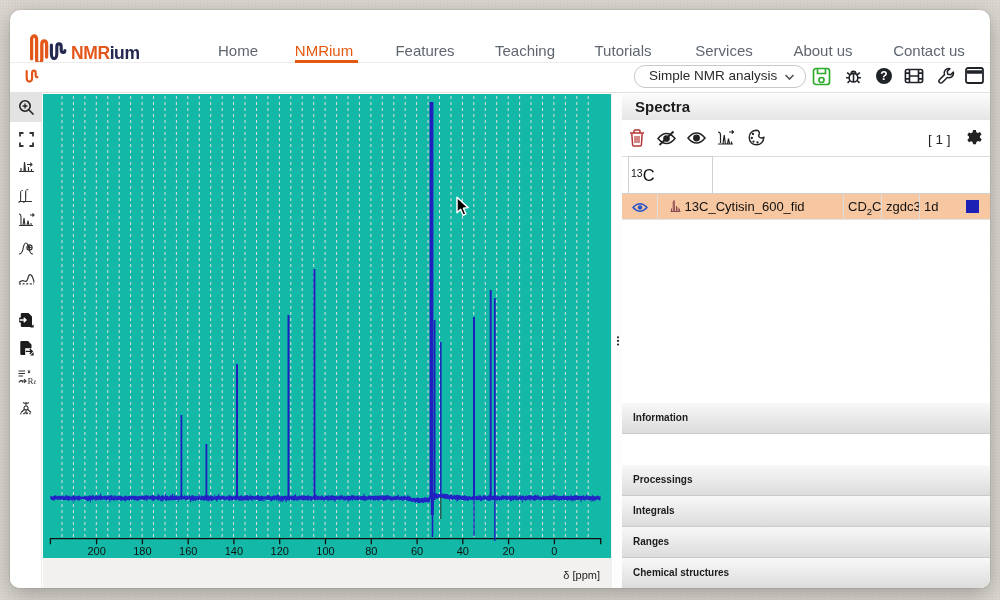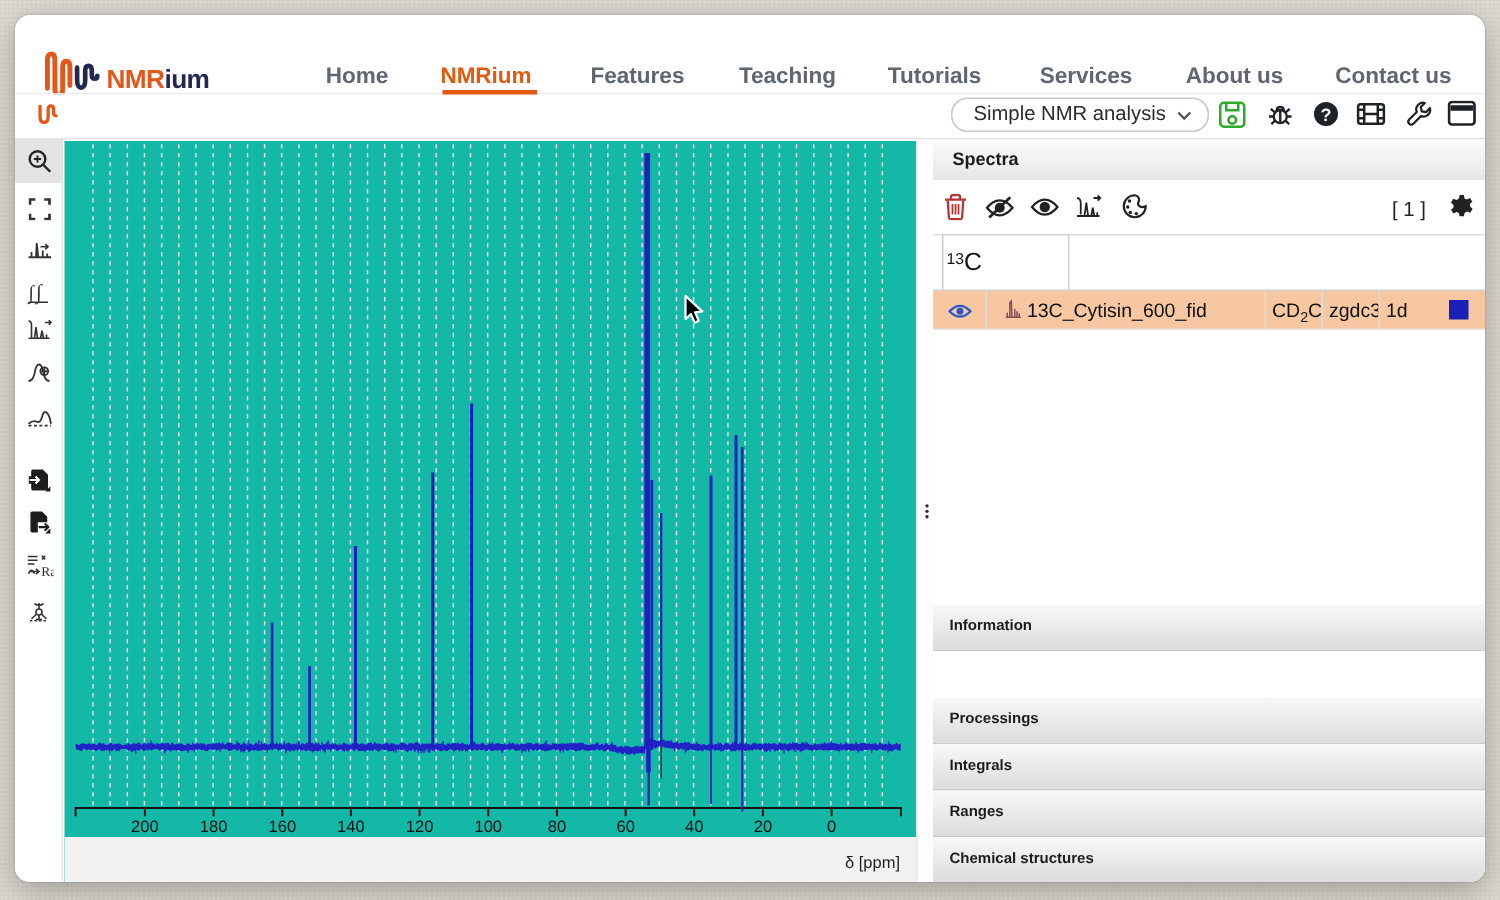--- a/index.html
+++ b/index.html
@@ -12,21 +12,21 @@
 }
 .window {
   position:absolute; left:10px; top:10px; width:980px; height:578px;
   background:#fff; border-radius:10px;
   box-shadow:0 6px 22px rgba(0,0,0,.28), 0 0 0 1px rgba(0,0,0,.05);
   overflow:hidden;
 }
 
 .nav { position:absolute; left:0; top:0; width:100%; height:53px; background:#fff;margin-top:15px; }
 .logo { position:absolute; }
-.navitem { position:absolute; top:17px; transform:translateX(-50%); font-size:15px; font-weight:700; color:#5f6670; white-space:nowrap; }
+.navitem { position:absolute; top:17px; transform:translateX(-50%); font-size:15px; font-weight:400; color:#5f6670; white-space:nowrap; }
 .navitem.active { color:#e2590f; }
 .nav-underline { position:absolute; left:285px; top:49.5px; width:63px; height:3.5px; background:#e2590f; z-index:3; }
 .navborder { position:absolute; left:0; top:52px; width:100%; height:1px; background:#ececec; }
 
 .toolbar2 { position:absolute; left:0; top:53px; width:100%; height:30px; background:#fff; border-bottom:1px solid #e0e0e0; }
 .minilogo { position:absolute; left:15px; top:6px; }
 .select {
   position:absolute; left:624px; top:2px; width:172px; height:23px;
   border:1px solid #c8c8c8; border-radius:11px; background:#fff;
   font-size:13.5px; color:#2b2b2b; line-height:20px; padding-left:14px;
@@ -39,21 +39,21 @@
 .ltool { position:absolute; left:0; width:32px; height:30px; display:flex; align-items:center; justify-content:center; color:#3c3c3c; }
 .ltool.active { background:#e3e3e3; }
 .chartwrap { position:absolute; left:33px; top:1px; width:568px; height:494px; background:#14b8a6; }
 .gutter { position:absolute; left:601px; top:1px; width:11px; height:494px; background:#fdfdfd; border-left:1px solid #efefef; }
 
 .rpanel { position:absolute; left:612px; top:1px; width:368px; height:494px; background:#fff; }
 .acchead {
   position:absolute; left:0; top:0; width:100%; height:38px;
   background:linear-gradient(#fbfbfb, #dddddd);
   border-bottom:1px solid #cccccc;
-  font-size:12px; font-weight:700; color:#1c1c1c;
+  font-size:15px; font-weight:700; color:#1c1c1c;
   line-height:25px; padding-left:13px;
 }
 .accbottom { position:absolute; left:0; width:368px; height:31px;
   background:linear-gradient(#f8f8f8, #dcdcdc);
   border-bottom:1px solid #c9c9c9;
   font-size:10px; font-weight:700; color:#1c1c1c; line-height:30px; padding-left:11px; }
 .ptoolbar { position:absolute; left:0; top:26px; width:100%; height:36px; background:#fff; }
 .ptool { position:absolute; top:9px; }
 .pcount { position:absolute; left:306px; top:12px; font-size:13.5px; color:#222; }
 .tabbar { position:absolute; left:0; top:62px; width:100%; height:38px; border-top:1px solid #dcdcdc; border-bottom:1px solid #d0d0d0; }

